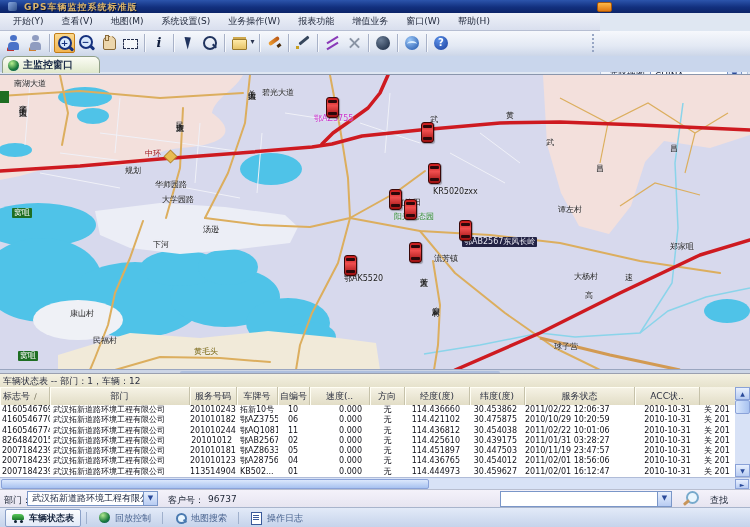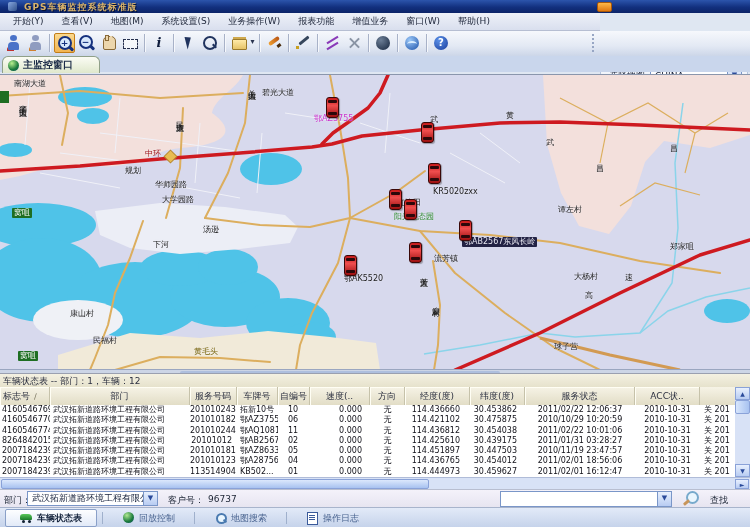--- a/index.html
+++ b/index.html
@@ -111,21 +111,21 @@
   .hcell{font-size:9px;color:#2c3040;line-height:18px;text-align:center;overflow:hidden;white-space:nowrap;
     border-right:1px solid #c6c2aa;box-shadow:inset 1px 1px 0 #fffef4;}
   .hcell.first{text-align:left;padding-left:3px;}
   .sortg{color:#7a7660;font-size:8px;margin-left:4px;}
   .tbody{position:absolute;left:0;top:405px;width:735px;height:72px;background:#fff;overflow:hidden;}
   .trow{display:grid;grid-template-columns:50px 140px 47px 41px 32px 60px 35px 65px 55px 110px 65px 35px;height:10.28px;}
   .cell{font-size:8px;line-height:10.28px;color:#101018;overflow:hidden;white-space:nowrap;}
   .c0{padding-left:2px}.c1{padding-left:3px}.c2{text-align:right;padding-right:5px}.c3{padding-left:3px}
   .c4{padding-left:10px}.c5{text-align:right;padding-right:8px}.c6{text-align:center}
   .c7{text-align:right;padding-right:10px}.c8{text-align:right;padding-right:8px}
-  .c9{text-align:center}.c10{text-align:center}.c11{padding-left:4px}
+  .c9{}.c10{text-align:center}.c11{padding-left:4px}
   
   .vscroll{position:absolute;left:735px;top:387px;width:15px;height:90px;background:#d8e2f6;}
   .sbtn{position:absolute;left:0;width:15px;height:13px;background:linear-gradient(180deg,#e8f0fe,#b8ccf2);
     border:1px solid #8aa2d8;box-sizing:border-box;color:#2a4a9a;font-size:6px;text-align:center;line-height:11px;}
   .vthumb{position:absolute;left:0;top:13px;width:15px;height:14px;background:linear-gradient(90deg,#d8e6fc,#a8c2f0);
     border:1px solid #8aa2d8;box-sizing:border-box;border-radius:2px;}
   .hscroll{position:absolute;left:0;top:477px;width:750px;height:12px;background:#d8e2f6;border-top:1px solid #b0bcd8;}
   .hthumb{position:absolute;left:1px;top:1px;width:428px;height:10px;background:linear-gradient(180deg,#dce8fc,#a8c2f0);
     border:1px solid #8aa2d8;box-sizing:border-box;border-radius:2px;}
   .hbtn{position:absolute;right:1px;top:1px;width:14px;height:10px;background:linear-gradient(180deg,#e8f0fe,#b8ccf2);
@@ -135,21 +135,21 @@
     border-top:1px solid #b8bed0;}
   .deptbar .lbl{position:absolute;font-size:9px;color:#202838;top:4px;white-space:nowrap;}
   .deptcombo{position:absolute;left:27px;top:1px;width:131px;}
   .searchcombo{position:absolute;left:500px;top:1px;width:172px;height:16px;}
   .findmag{position:absolute;left:682px;top:0;width:20px;height:18px;}
   .findmag::before{content:"";position:absolute;left:4px;top:1px;width:9px;height:9px;border:2px solid #78aacc;border-radius:50%;background:#eaf6fe;}
   .findmag::after{content:"";position:absolute;left:1px;top:11px;width:7px;height:3px;background:#c8955a;transform:rotate(-40deg);border-radius:1px;}
   
   .bottombar{position:absolute;left:0;top:507px;width:750px;height:20px;
     background:linear-gradient(180deg,#e2eaf8,#c4d2ea);border-top:1px solid #a8b4cc;display:flex;align-items:center;}
-  .btab{display:flex;align-items:center;height:16px;margin-left:5px;padding:0 14px;border-radius:2px;}
+  .btab{display:flex;align-items:center;height:16px;margin-left:5px;padding:0 6px;border-radius:2px;}
   .btab.active{background:linear-gradient(180deg,#fdfeff,#e2eaf8);border:1px solid #8aa0c8;}
   .btab .bl{font-size:9px;color:#4a6490;margin-left:4px;white-space:nowrap;}
   .btab.active .bl{color:#14233c;font-weight:bold;}
   .bico{position:relative;width:13px;height:12px;}
   [data-name="vehicle-icon"]::before{content:"";position:absolute;left:0;top:2px;width:12px;height:6px;border-radius:3px 4px 1px 1px;background:linear-gradient(180deg,#5ac85a,#1a7a2a);}
   [data-name="vehicle-icon"]::after{content:"";position:absolute;left:2px;top:8px;width:3px;height:3px;border-radius:50%;background:#123;box-shadow:6px 0 0 #123;}
   [data-name="playback-globe-icon"]::before{content:"";position:absolute;left:1px;top:0;width:11px;height:11px;border-radius:50%;
     background:radial-gradient(circle at 35% 30%,#b0e890,#1a7a3c 60%,#0c4c6c);}
   [data-name="map-search-icon"]::before{content:"";position:absolute;left:2px;top:1px;width:7px;height:7px;border:2px solid #4a7ab0;border-radius:50%;background:#eaf6fe;}
   [data-name="map-search-icon"]::after{content:"";position:absolute;left:9px;top:8px;width:4px;height:2px;background:#4a7ab0;transform:rotate(45deg);}

